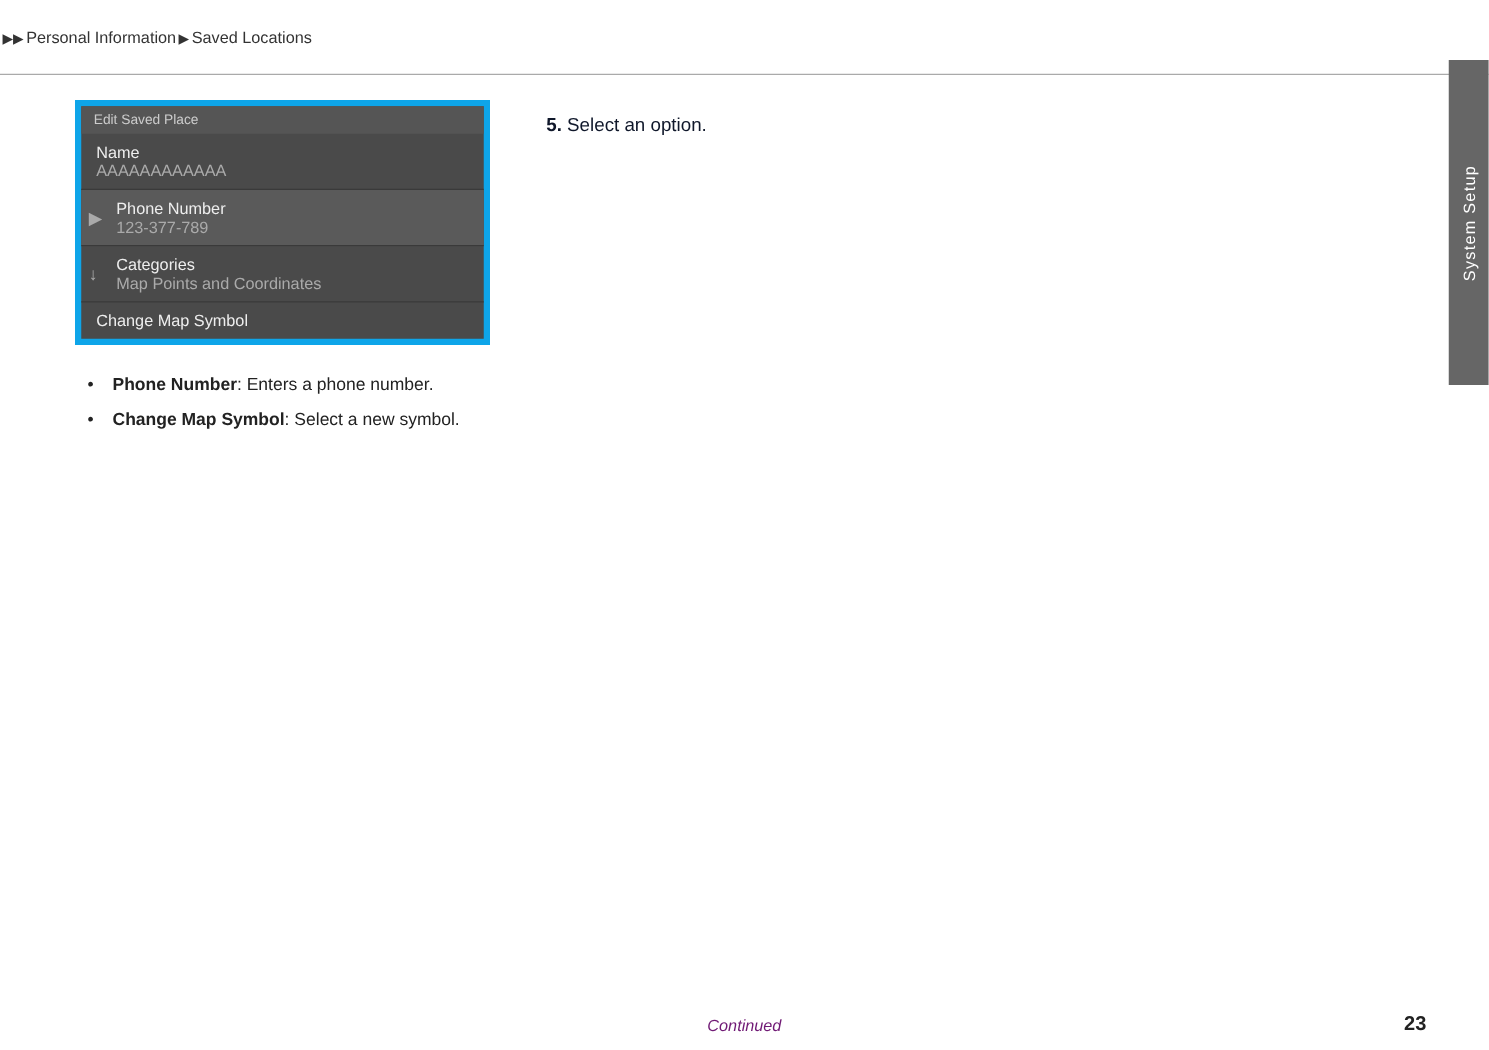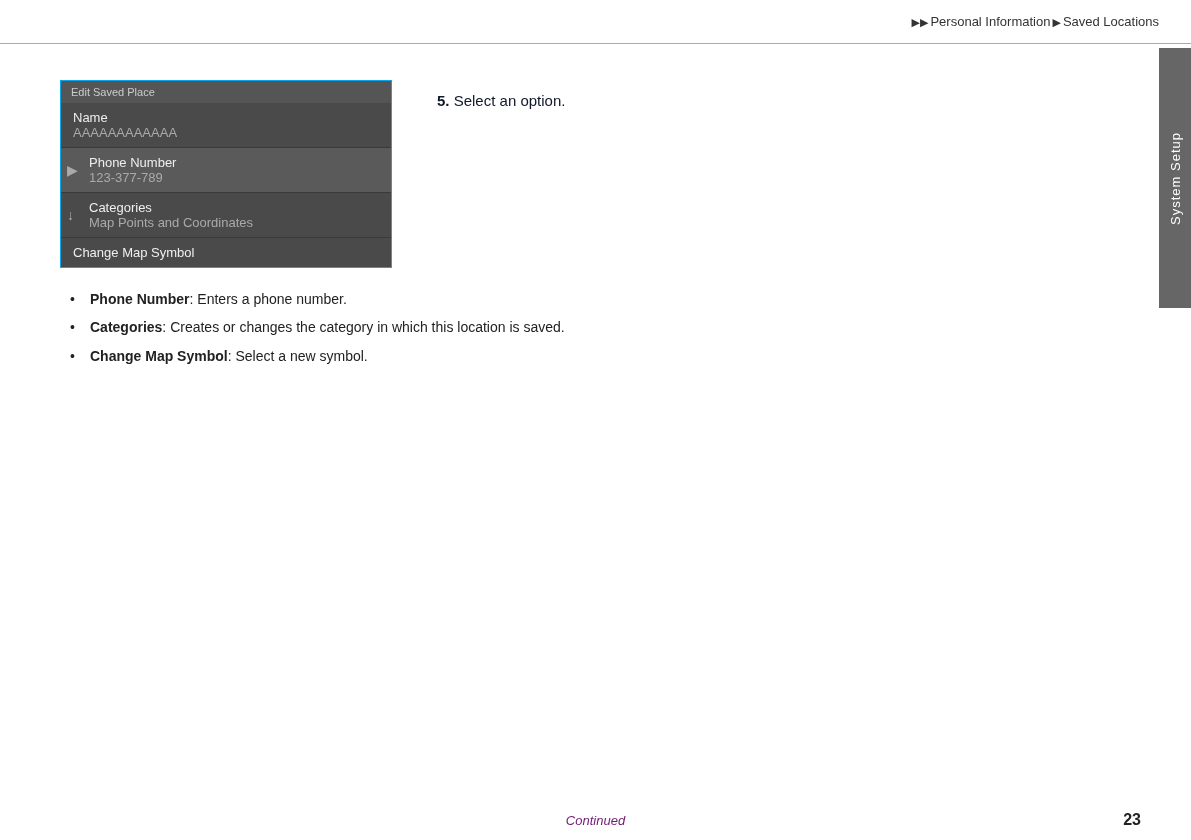--- a/index.html
+++ b/index.html
@@ -14,25 +14,25 @@
       position: relative;
       overflow: hidden;
     }
 
     
     .breadcrumb-bar {
       position: absolute;
       top: 0;
       left: 0;
       right: 0;
-      height: 44px;
+      height: 60px;
       border-bottom: 1px solid #aaa;
       display: flex;
       align-items: center;
-      justify-content: flex-end;
+      justify-content: flex-start;
       padding-right: 32px;
     }
 
     .breadcrumb-text {
       font-size: 13px;
       color: #333;
     }
 
     .breadcrumb-arrow {
       display: inline-block;
@@ -68,21 +68,21 @@
       position: absolute;
       top: 60px;
       left: 60px;
       right: 50px;
     }
 
     
     .ui-screenshot {
       width: 332px;
       background: #4a4a4a;
-      border: 1px solid #0ea5e9;
+      border: 5px solid #0ea5e9;
       float: left;
       margin-right: 30px;
       margin-top: 10px;
     }
 
     .ui-titlebar {
       background: #555;
       padding: 5px 10px;
       color: #ccc;
       font-size: 11px;
@@ -267,23 +267,20 @@
       </span>
     </div>
   </div>
 
   <div class="content-text">
     <ul class="bullet-list">
       <li>
         <strong>Phone Number</strong><span>: Enters a phone number.</span>
       </li>
       <li>
-        <strong>Categories</strong><span>: Creates or changes the category in which this location is saved.</span>
-      </li>
-      <li>
         <strong>Change Map Symbol</strong><span>: Select a new symbol.</span>
       </li>
     </ul>
   </div>
 
 </div>
 
 <div class="footer">
   <span class="footer-continued">Continued</span>
   <span class="footer-page-number">23</span>

